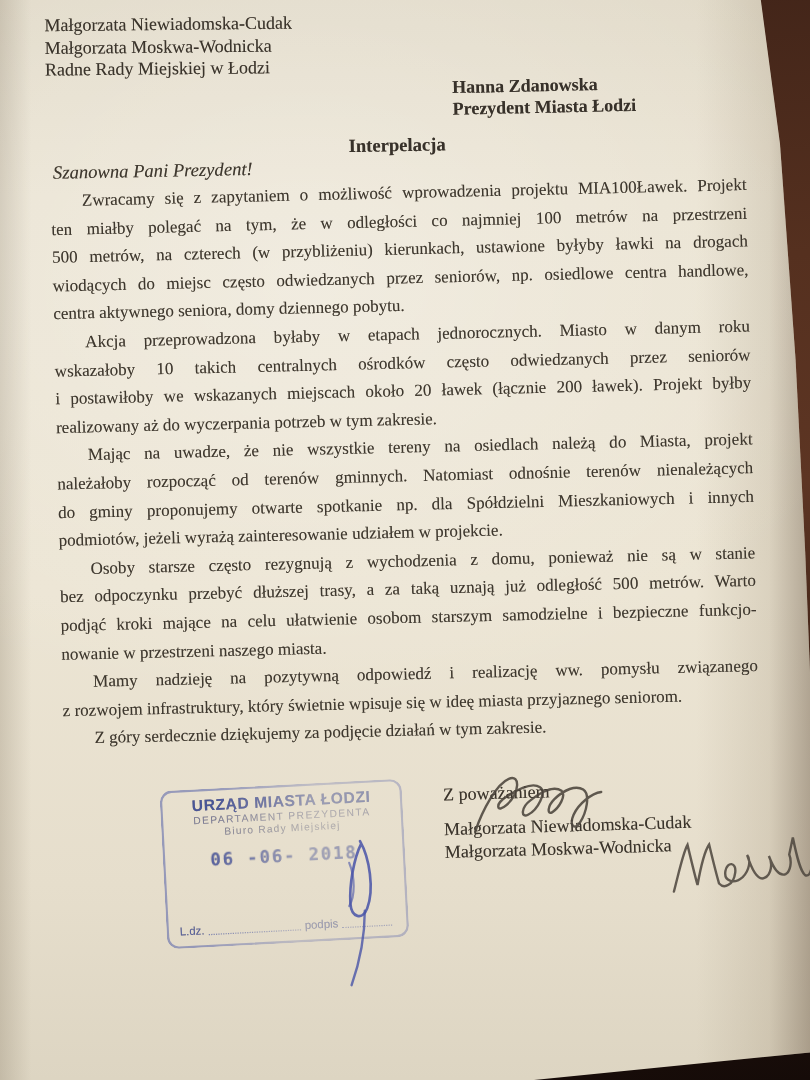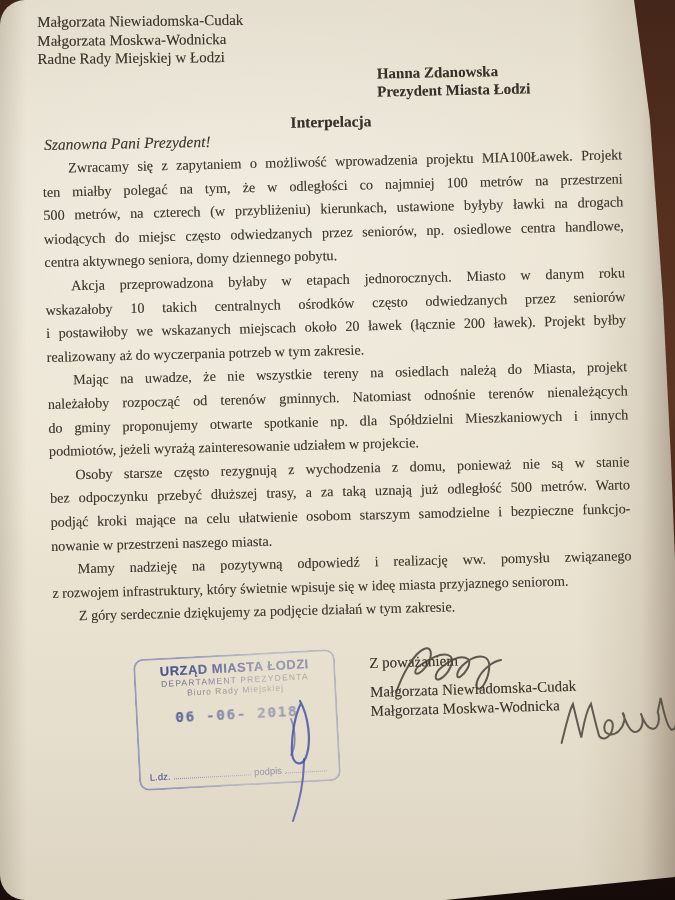--- a/index.html
+++ b/index.html
@@ -15,21 +15,20 @@
   
   .paper{
     position:absolute;inset:0;
     clip-path:polygon(0px 0px,634px 0px,650px 120px,663px 300px,671px 460px,675px 560px,675px 877px,445px 900px,0px 900px);
     background:
       radial-gradient(ellipse 700px 520px at 38% 26%, rgba(255,255,255,0.30), rgba(255,255,255,0) 70%),
       linear-gradient(90deg, rgba(95,80,58,0.20) 0px, rgba(95,80,58,0) 26px),
       linear-gradient(270deg, rgba(82,62,42,0.38) 0px, rgba(112,92,62,0.14) 34px, rgba(112,92,62,0) 95px),
       linear-gradient(180deg,#e2dbca 0%,#eae3d2 18%,#ece5d4 55%,#e6decc 82%,#ddd5c2 100%);
     color:#3e382f;
-    border-radius:25px;
   }
   .paper *{text-shadow:0 0 0.5px rgba(70,60,45,0.45);}
 
   .sender{position:absolute;left:37px;top:13px;font-size:15px;line-height:18.5px;transform:rotate(-0.6deg);transform-origin:0 0;color:#3a342c;}
   .recipient{position:absolute;left:377px;top:64px;font-size:15px;line-height:17.5px;font-weight:bold;transform:rotate(-1.2deg);color:#37312a;}
   .title{position:absolute;left:0;top:113px;width:662px;text-align:center;font-weight:bold;font-size:15.5px;transform:rotate(-1deg);color:#37312a;}
   .salutation{position:absolute;left:44px;top:136px;font-style:italic;font-size:15.5px;transform:rotate(-1.1deg);transform-origin:0 0;}
 
   .body-text{
     position:absolute;left:42px;top:157px;width:580px;

